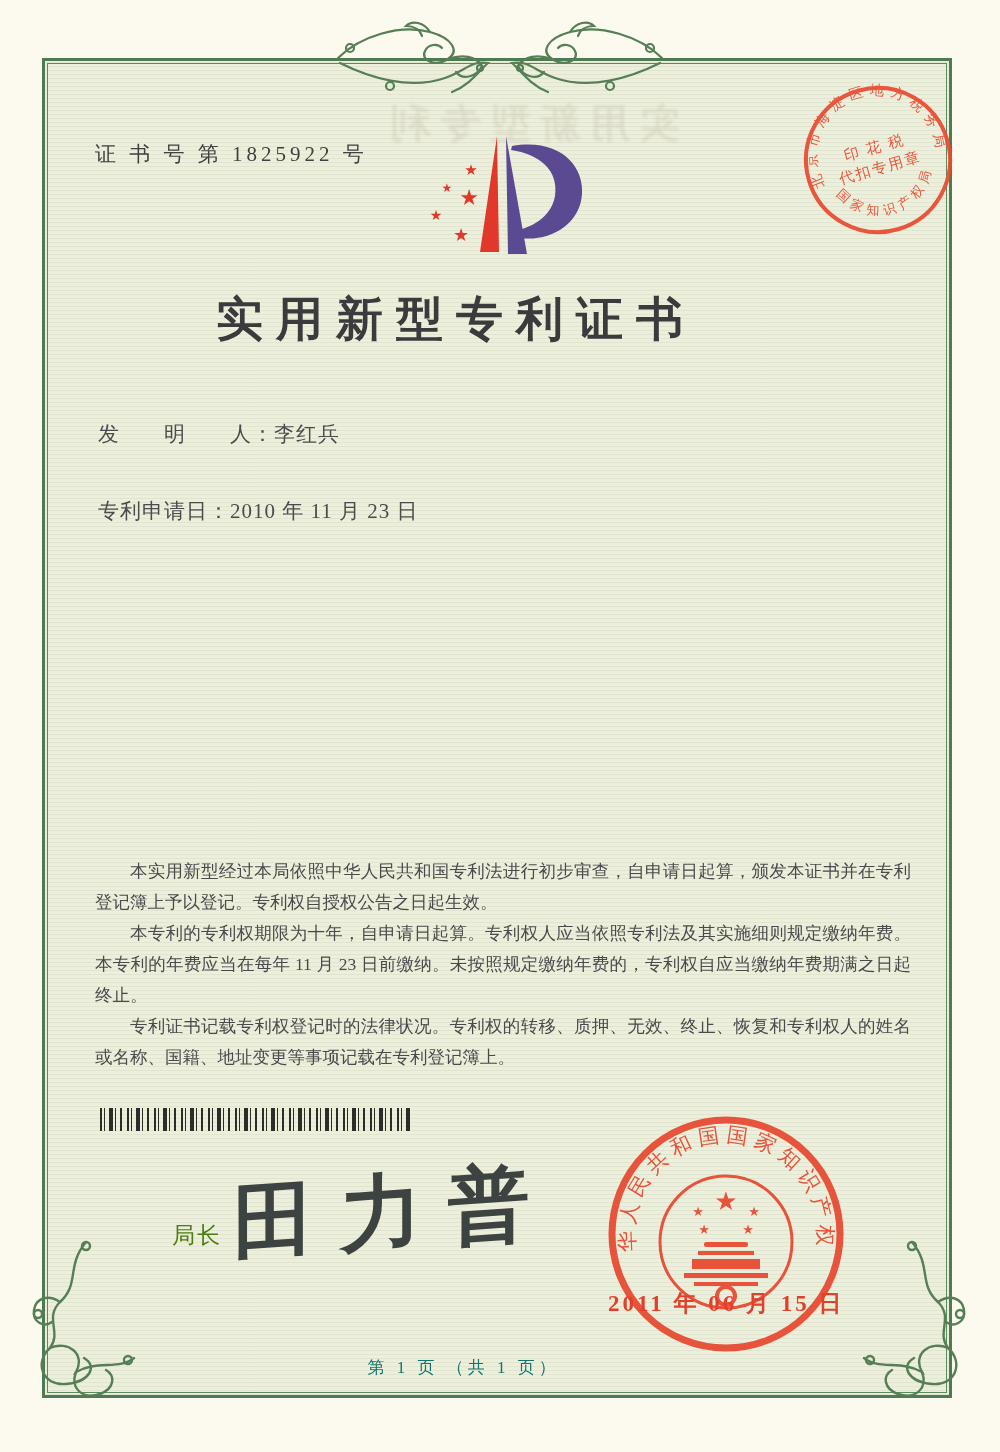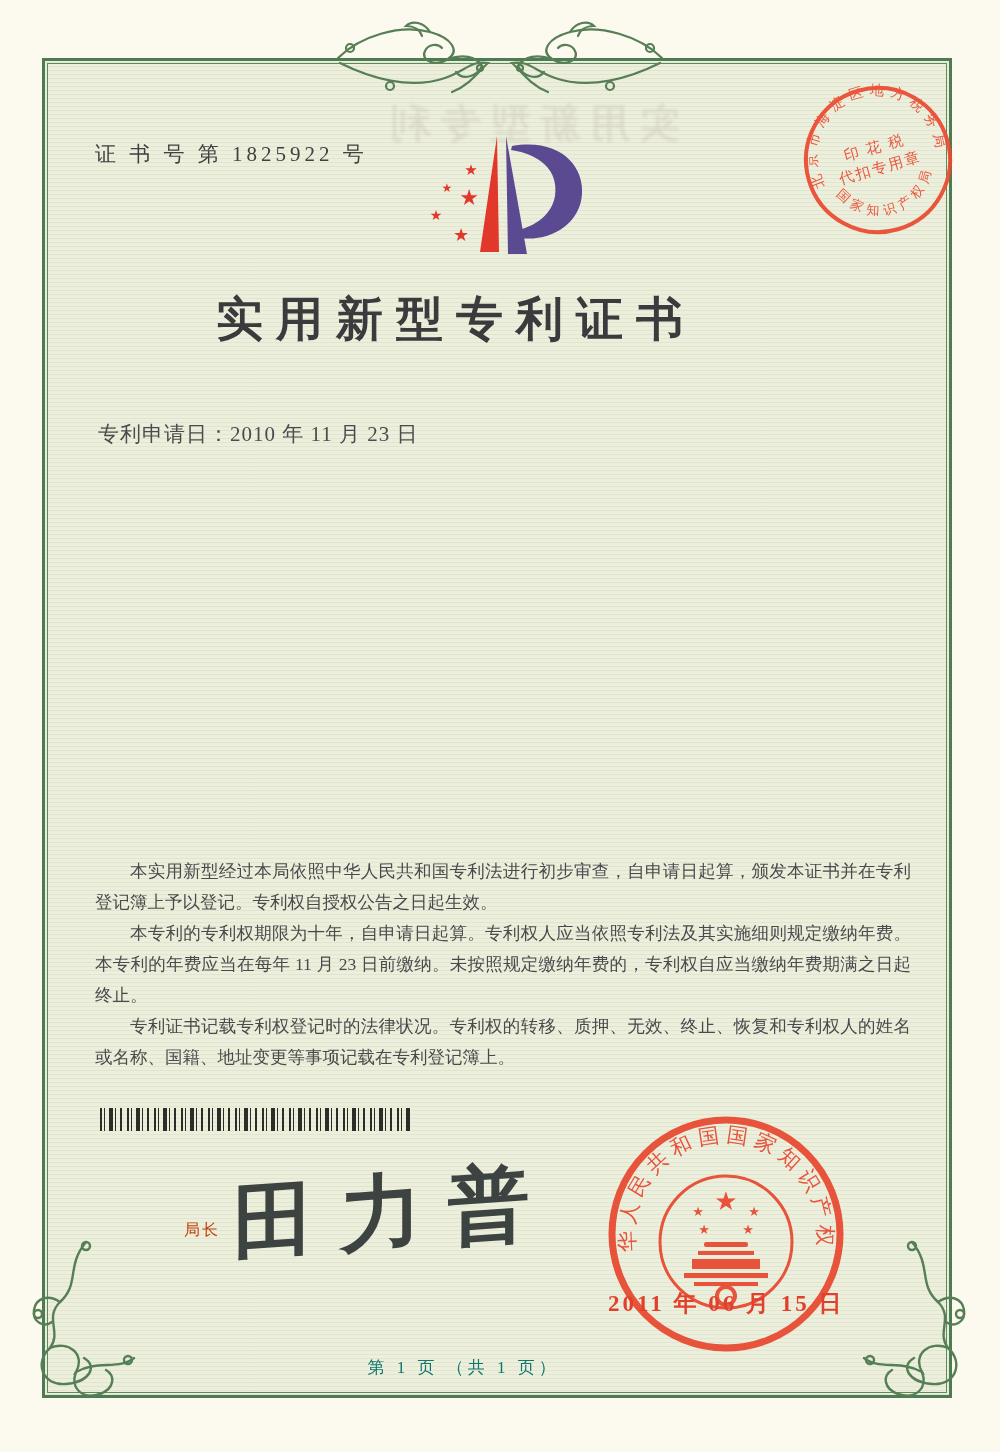--- a/index.html
+++ b/index.html
@@ -44,21 +44,21 @@
   .paragraphs p{margin:0;text-indent:2em;}
   .barcode{
     position:absolute;left:100px;top:1108px;width:312px;height:23px;
     background:repeating-linear-gradient(90deg,
       #2c2c28 0 2px,transparent 2px 4px,
       #2c2c28 4px 5px,transparent 5px 9px,
       #2c2c28 9px 13px,transparent 13px 15px,
       #2c2c28 15px 16px,transparent 16px 20px,
       #2c2c28 20px 22px,transparent 22px 27px);
   }
-  .sig-label{position:absolute;left:184px;top:1220px;font-size:16px;color:#c2410c;letter-spacing:2px;}
+  .sig-label{position:absolute;left:172px;top:1220px;font-size:23px;color:#4d7c0f;letter-spacing:2px;}
   .sig-name{
     position:absolute;left:232px;top:1158px;
     font-size:82px;font-weight:bold;letter-spacing:26px;color:#3c4340;
     transform:rotate(-4deg) skewX(-4deg);white-space:nowrap;
   }
   .big-seal{position:absolute;left:592px;top:1112px;opacity:.92;}
   .seal-date{
     position:absolute;left:608px;top:1288px;z-index:5;
     font-size:23px;letter-spacing:3px;color:#e2402a;font-weight:bold;white-space:nowrap;
   }
@@ -131,20 +131,21 @@
   <text font-size="13" fill="#ea4a30" letter-spacing="5" text-anchor="middle">
     <textPath href="#taxBot" startOffset="50%">国家知识产权局</textPath>
   </text>
   <text x="80" y="72" font-size="15" fill="#ea4a30" text-anchor="middle" letter-spacing="2">印 花 税</text>
   <text x="80" y="93" font-size="15" fill="#ea4a30" text-anchor="middle" letter-spacing="2">代扣专用章</text>
 </svg>
 
 <div class="title">实用新型专利证书</div>
 
 <div class="fields">
+  <div class="field-row"><span>发　　明　　人：</span><span>李红兵</span></div>
   <div class="field-row"><span>专利申请日：</span><span>2010 年 11 月 23 日</span></div>
 </div>
 
 <div class="paragraphs">
   <p>本实用新型经过本局依照中华人民共和国专利法进行初步审查，自申请日起算，颁发本证书并在专利登记簿上予以登记。专利权自授权公告之日起生效。</p>
   <p>本专利的专利权期限为十年，自申请日起算。专利权人应当依照专利法及其实施细则规定缴纳年费。本专利的年费应当在每年 11 月 23 日前缴纳。未按照规定缴纳年费的，专利权自应当缴纳年费期满之日起终止。</p>
   <p>专利证书记载专利权登记时的法律状况。专利权的转移、质押、无效、终止、恢复和专利权人的姓名或名称、国籍、地址变更等事项记载在专利登记簿上。</p>
 </div>
 
 <div class="barcode"></div>

